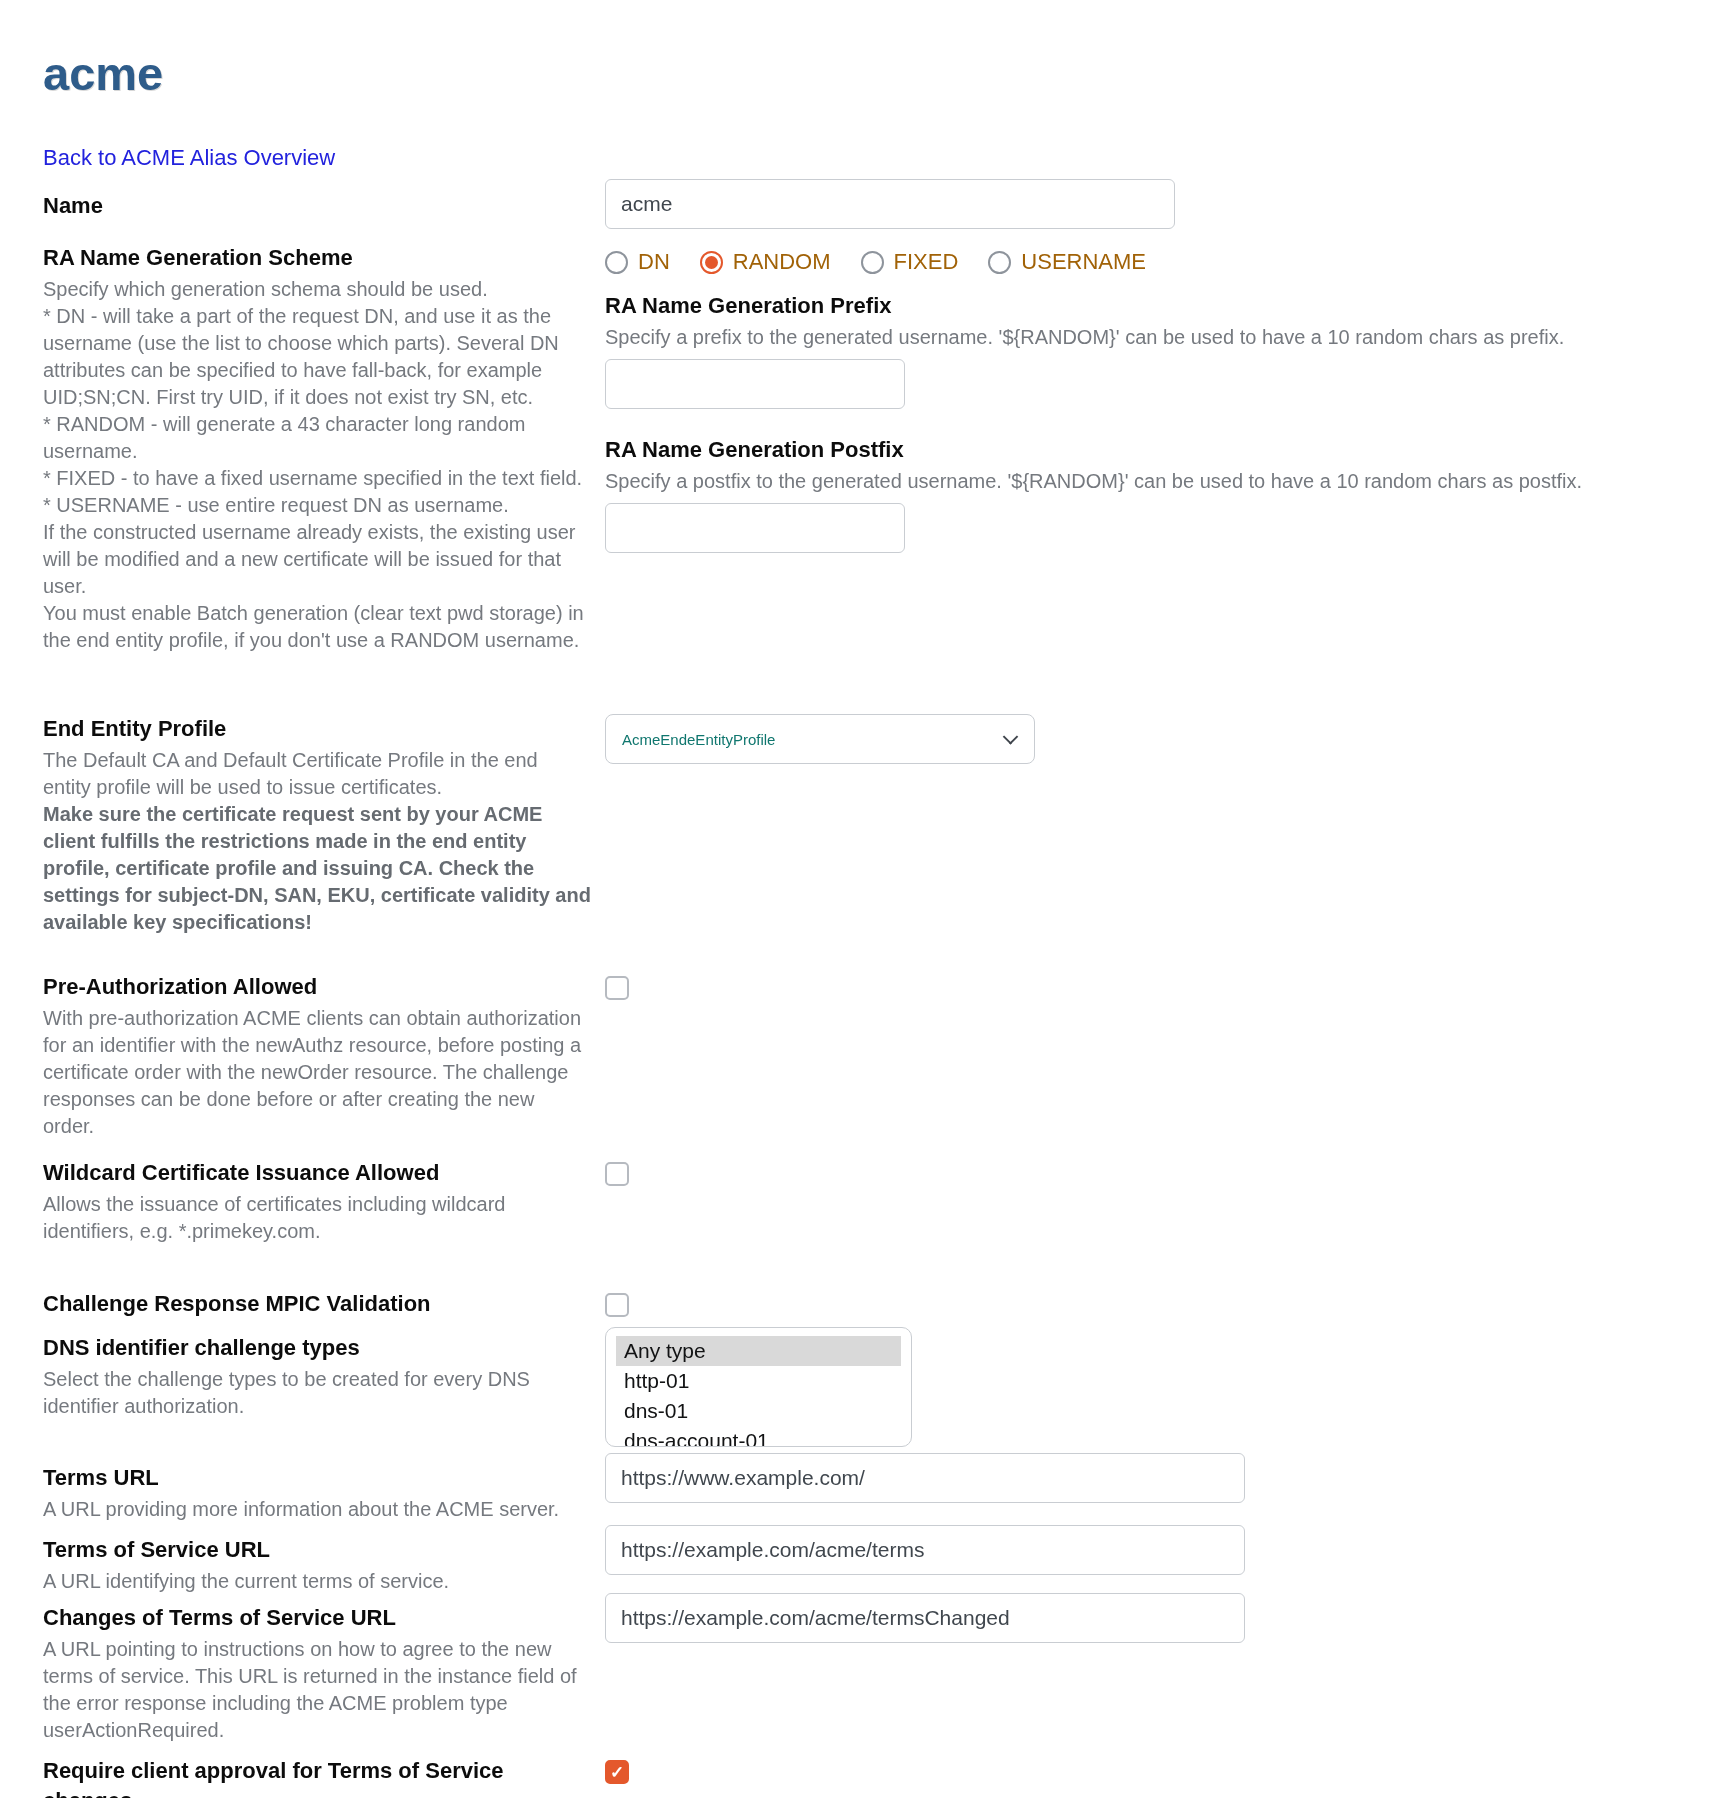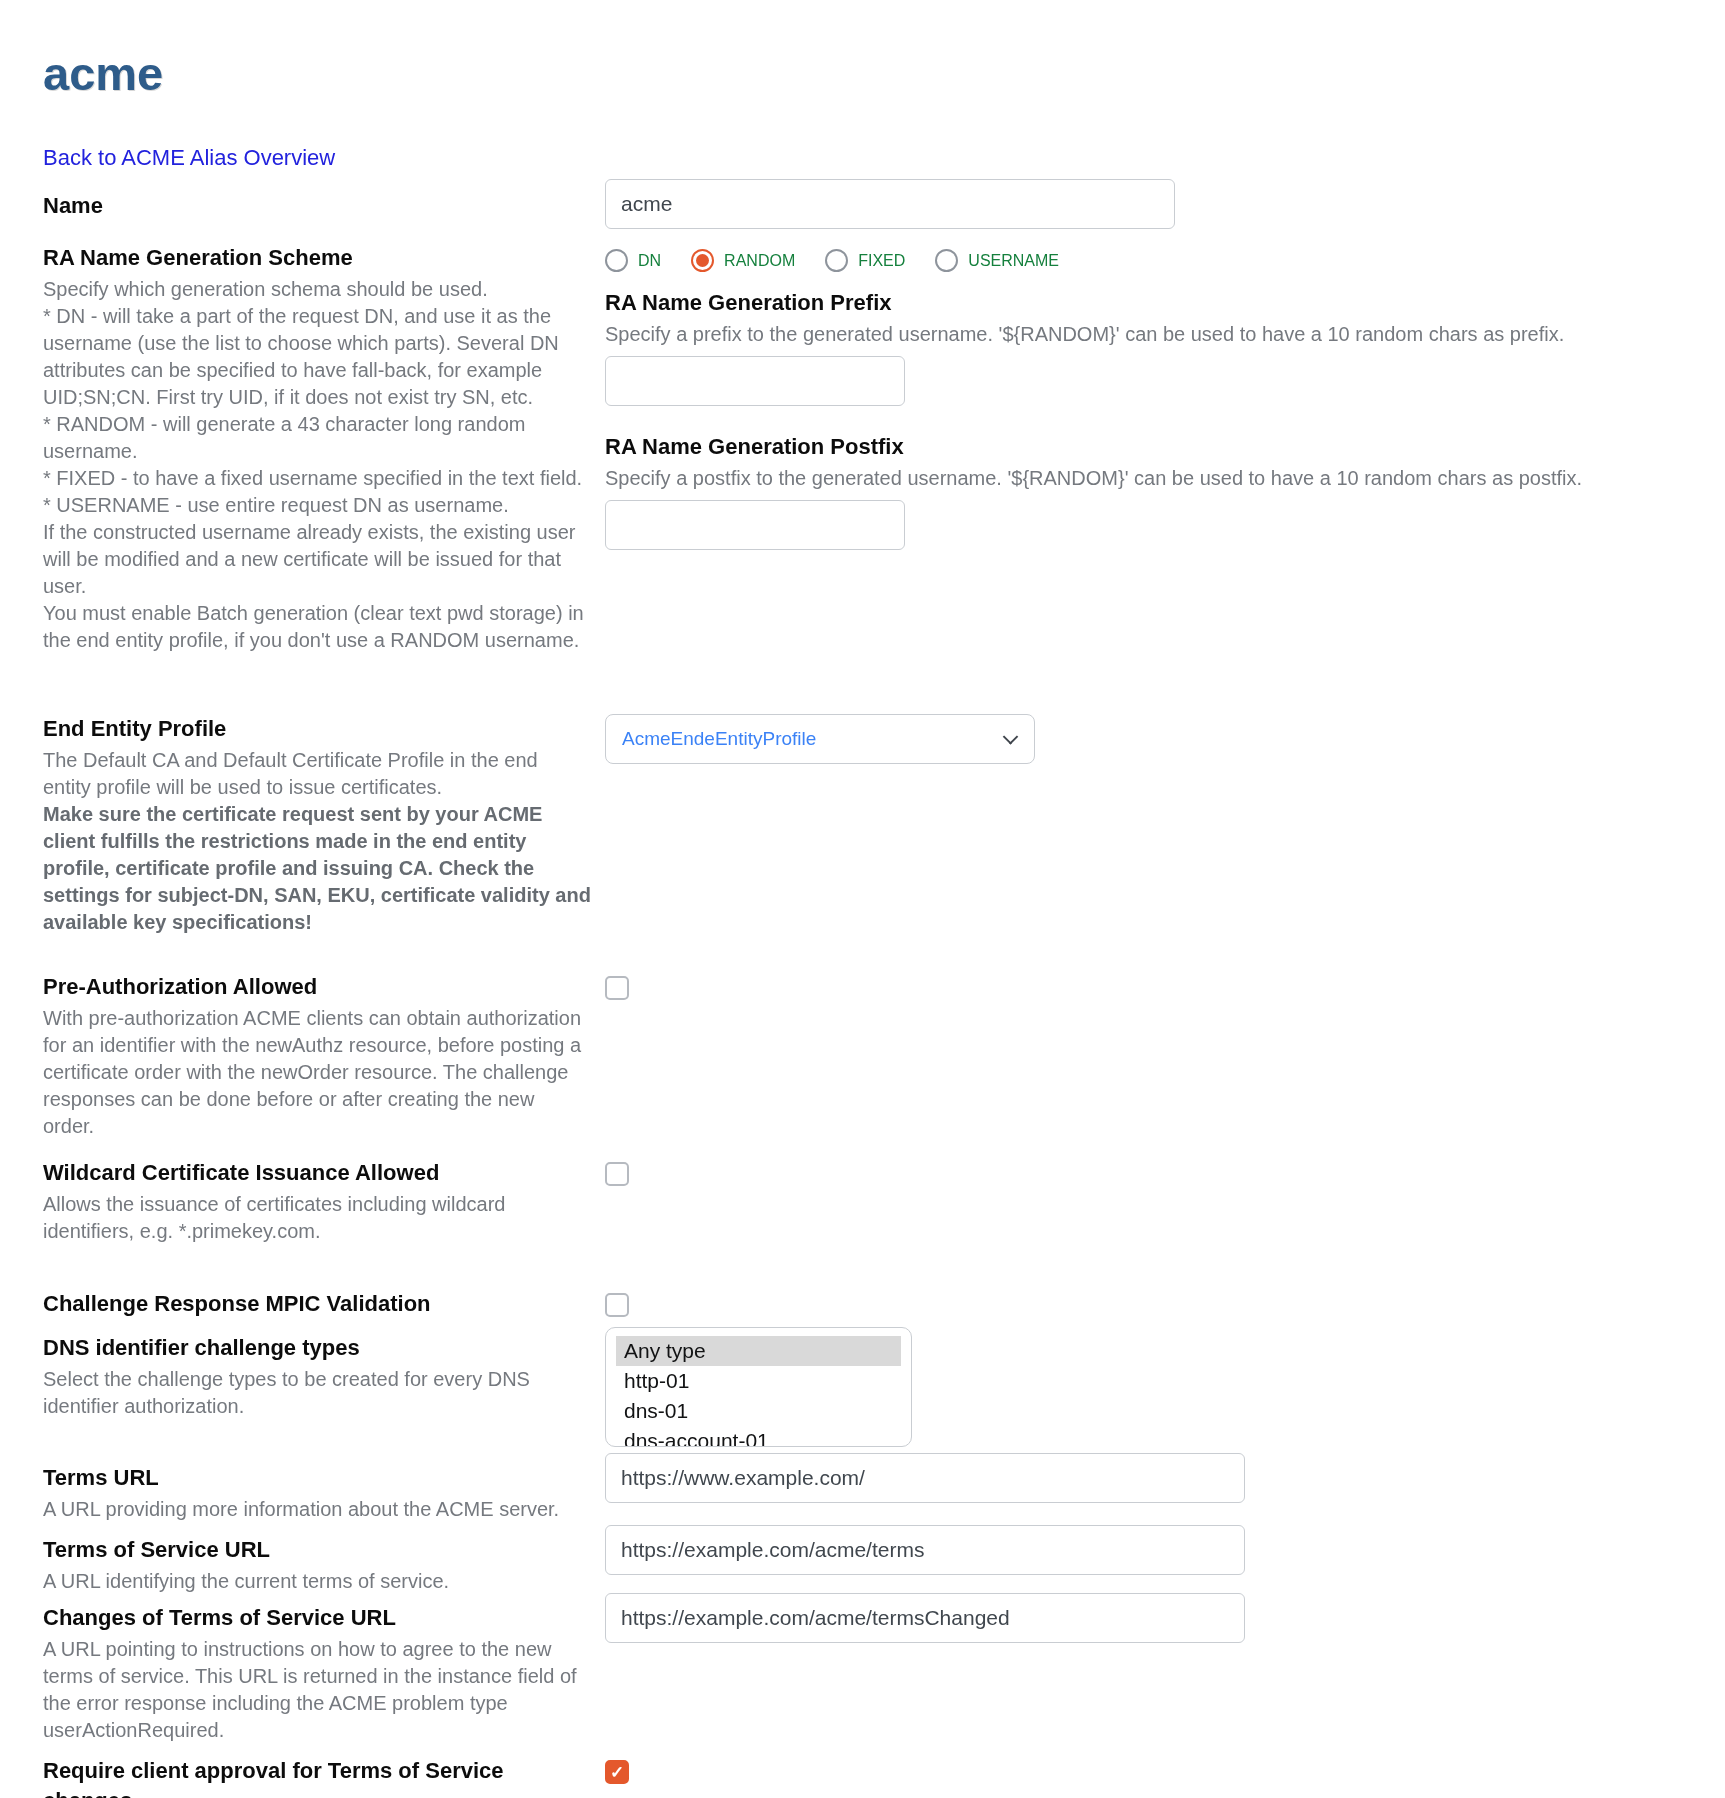--- a/index.html
+++ b/index.html
@@ -34,21 +34,21 @@
     height:50px; border:1px solid #c9cdd2; border-radius:6px;
     font:21px "Liberation Sans", sans-serif; color:#40474e;
     padding:0 15px; background:#fff; outline:none; display:block;
   }
   .w-name{ width:570px; } .w-fix{ width:300px; } .w-url{ width:640px; }
   .pull-up{ margin-top:-10px; }
   .pad-label{ padding-top:12px; }
   
   .radios{ display:flex; align-items:center; gap:30px; padding-top:6px; }
   .ropt{ display:flex; align-items:center; gap:10px; cursor:pointer; }
-  .ropt .rlabel{ font-size:16px; color:#15803d; }
+  .ropt .rlabel{ font-size:22px; color:#a16207; }
   .radio{
     width:23px; height:23px; border-radius:50%;
     border:2px solid #8e949c; background:#fff; position:relative; flex:0 0 23px;
   }
   .radio.on{ border-color:#e4582c; }
   .radio.on::after{
     content:""; position:absolute; inset:3px; border-radius:50%; background:#e4582c;
   }
   
   .cb{
@@ -56,21 +56,21 @@
     background:#fff; display:inline-flex; align-items:center; justify-content:center;
     margin-top:4px; cursor:pointer;
   }
   .cb.on{ background:#e4582c; border-color:#e4582c; }
   .cb .check{ display:none; color:#fff; font-size:17px; font-weight:700; line-height:1; }
   .cb.on .check{ display:block; }
   
   .select{
     width:430px; height:50px; border:1px solid #c9cdd2; border-radius:8px;
     display:flex; align-items:center; padding:0 16px;
-    font-size:19px; color:#3b82f6; position:relative; background:#fff; cursor:pointer;
+    font-size:15px; color:#0f766e; position:relative; background:#fff; cursor:pointer;
   }
   .chev{
     position:absolute; right:18px; top:50%; width:11px; height:11px;
     border-right:2px solid #3f454c; border-bottom:2px solid #3f454c;
     transform:translateY(-70%) rotate(45deg);
   }
   
   .listbox{
     width:307px; height:120px; border:1px solid #c9cdd2; border-radius:10px;
     overflow:hidden; padding:8px 10px 0 10px; margin-top:-6px; background:#fff;

